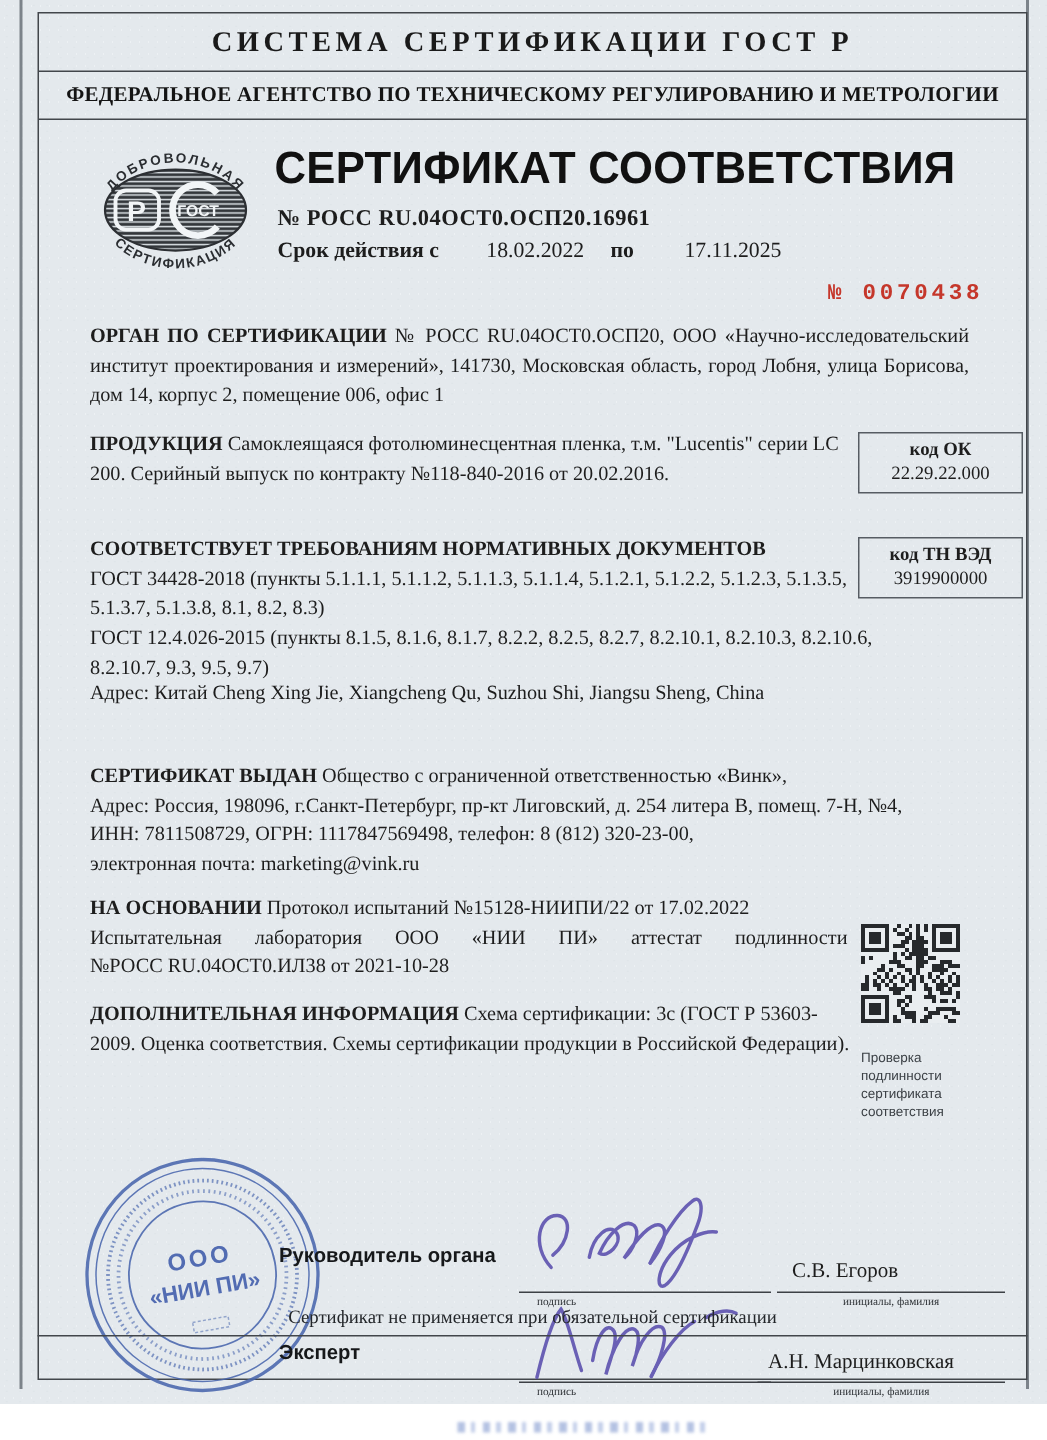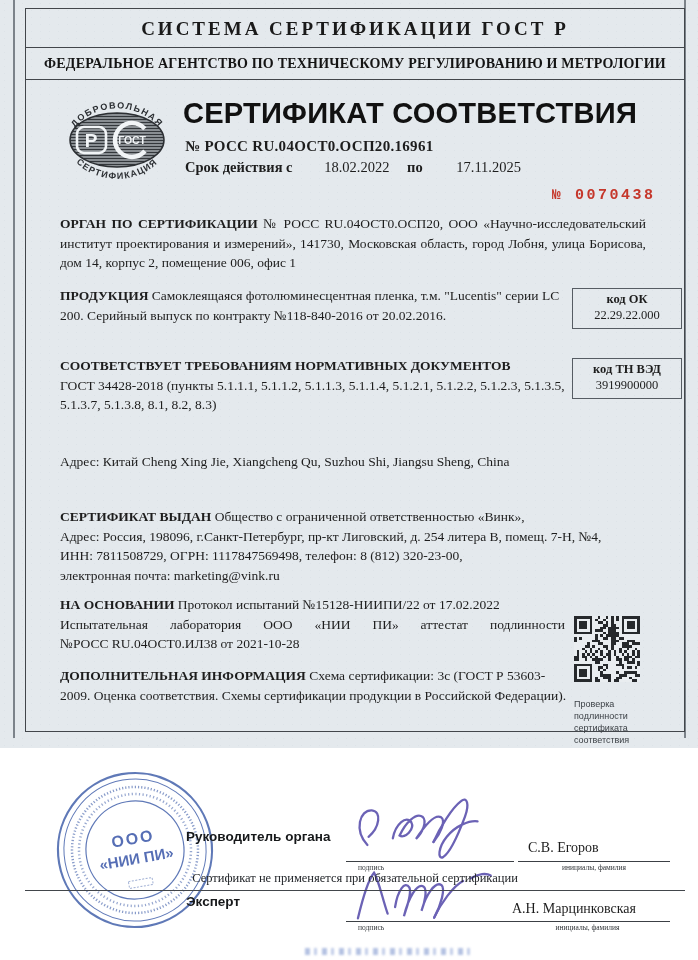--- a/index.html
+++ b/index.html
@@ -1,17 +1,17 @@
 <!DOCTYPE html>
 <html><head>
 <meta charset="utf-8">
 <style>
   html,body{margin:0;padding:0;}
   body{width:698px;height:960px;overflow:hidden;}
-  .sheet{position:relative;width:698px;height:748px;
+  .sheet{position:relative;width:698px;height:936px;
     background:#e4e9ed;
     background-image:radial-gradient(#dde3e8 12%, transparent 13%),radial-gradient(#edf1f4 10%, transparent 11%);
     background-size:9px 7px,6px 8px;
     font-family:"Liberation Serif", serif;color:#1d1d1d;}
   .abs{position:absolute;}
   .vline{position:absolute;top:0;bottom:10px;width:1.5px;background:#7c838a;}
   .frame{position:absolute;left:25px;right:13px;top:8px;bottom:16px;border:1.6px solid #42464b;}
   .hrow1{border-bottom:1.4px solid #42464b;text-align:center;padding:9px 4px 7px;
     font-size:19px;font-weight:bold;letter-spacing:3px;color:#1a1a1a;}
   .hrow2{border-bottom:1.4px solid #42464b;text-align:center;padding:8px 2px 7px;
@@ -104,20 +104,21 @@
     <span>Самоклеящаяся фотолюминесцентная пленка, т.м. "Lucentis" серии LC 200. Серийный выпуск по контракту №118-840-2016 от 20.02.2016.</span>
   </div>
   <div class="codebox" style="left:572px;top:288px;">
     <span class="clabel">код ОК</span>
     <span class="cvalue">22.29.22.000</span>
   </div>
 
   <div class="abs para" style="left:60px;top:356px;width:548px;text-align:left;">
     <b class="block-line">СООТВЕТСТВУЕТ ТРЕБОВАНИЯМ НОРМАТИВНЫХ ДОКУМЕНТОВ</b>
     <span class="block-line">ГОСТ 34428-2018 (пункты 5.1.1.1, 5.1.1.2, 5.1.1.3, 5.1.1.4, 5.1.2.1, 5.1.2.2, 5.1.2.3, 5.1.3.5, 5.1.3.7, 5.1.3.8, 8.1, 8.2, 8.3)</span>
+    <span class="block-line">ГОСТ 12.4.026-2015 (пункты 8.1.5, 8.1.6, 8.1.7, 8.2.2, 8.2.5, 8.2.7, 8.2.10.1, 8.2.10.3, 8.2.10.6, 8.2.10.7, 9.3, 9.5, 9.7)</span>
   </div>
   <div class="codebox" style="left:572px;top:358px;">
     <span class="clabel">код ТН ВЭД</span>
     <span class="cvalue">3919900000</span>
   </div>
 
   <div class="abs para" style="left:60px;top:452px;width:560px;text-align:left;">
     <div>Адрес: Китай Cheng Xing Jie, Xiangcheng Qu, Suzhou Shi, Jiangsu Sheng, China</div>
   </div>
 

